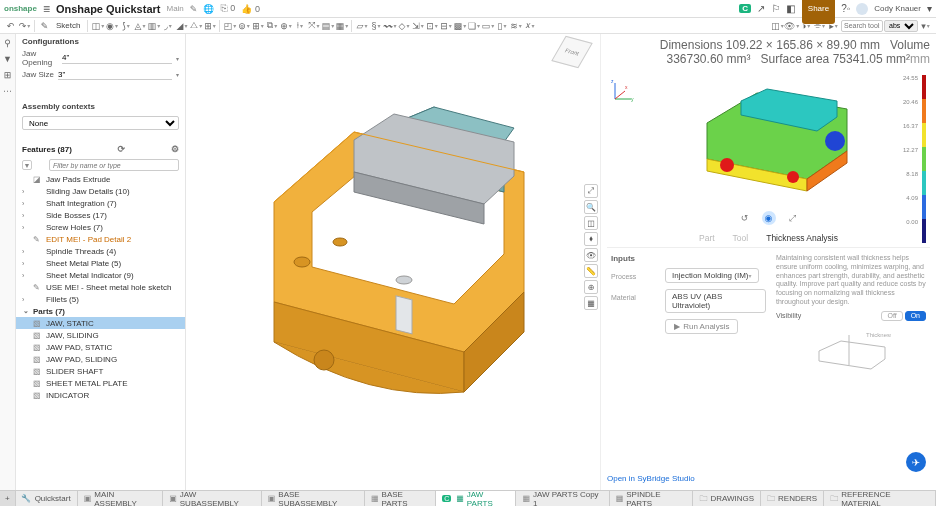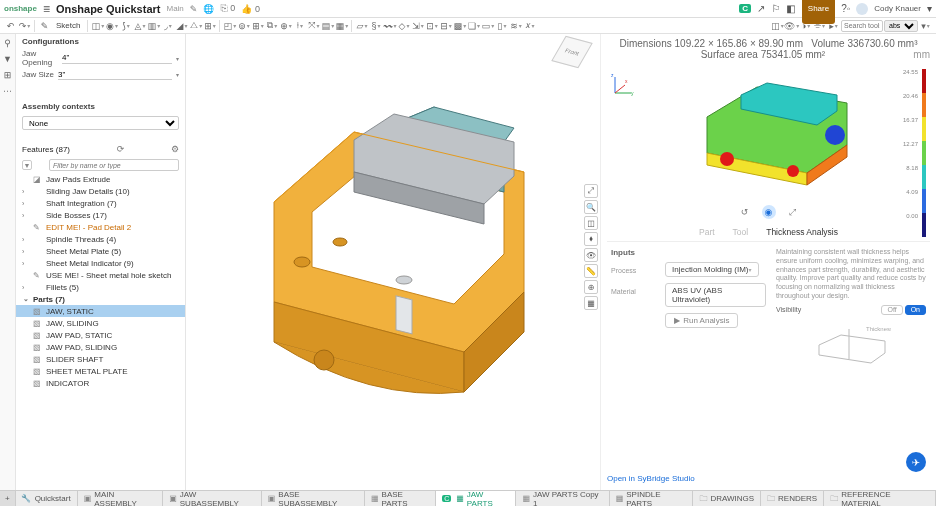--- a/index.html
+++ b/index.html
@@ -34,21 +34,21 @@
 .railbar .ri { font-size: 9px; color: #666; }
 
 
 .left { width: 170px; border-right: 1px solid #e5e5e5; display: flex; flex-direction: column; overflow: hidden; }
 .pane-title { font-size: 8px; font-weight: 600; color: #444; padding: 3px 6px 2px; }
 .cfg-row { display: flex; align-items: center; padding: 1px 6px; gap: 4px; font-size: 8px; color: #555; }
 .cfg-row input { flex: 1; height: 11px; border: none; border-bottom: 1px solid #ccc; font-size: 8px; padding: 0; }
 .cfg-row .dd::after { content: "▾"; font-size: 6px; color: #888; margin-left: auto; }
 .ac { padding: 3px 6px; }
 .ac select { width: 100%; height: 14px; font-size: 8px; border: 1px solid #ccc; border-radius: 2px; background: #fff; padding: 0 2px; }
-.feat-head { display: flex; align-items: center; padding: 3px 6px; font-size: 8px; font-weight: 400; }
+.feat-head { display: flex; align-items: center; padding: 3px 6px; font-size: 8px; font-weight: 700; }
 .feat-head .ic2 { margin-left: auto; color: #777; font-size: 9px; }
 .filter { padding: 2px 6px; display: flex; align-items: center; gap: 17px; }
 .filter .fi { width: 10px; height: 10px; border: 1px solid #ccc; border-radius: 2px; font-size: 7px; display: inline-flex; align-items: center; justify-content: center; color: #888; }
 .filter input { flex: 1; height: 12px; font-size: 7px; font-style: italic; border: 1px solid #ccc; border-radius: 2px; padding: 0 3px; }
 .tree { flex: 1; overflow-y: auto; font-size: 8px; }
 .tree .row { display: flex; align-items: center; padding: 1px 6px; height: 12px; gap: 3px; color: #333; cursor: default; }
 .tree .row.sec { font-weight: 600; text-align: center; }
 .tree .row.sel { background: #a9d0f0; }
 .tree .row.warn { color: #c96a00; }
 .tree .row .chev { font-size: 7px; color: #777; width: 8px; }
@@ -57,21 +57,21 @@
 
 .vp { flex: 1; position: relative; background: #fff; overflow: hidden; }
 .vp svg#model { position: absolute; left: 18px; top: 8px; }
 .vp .viewcube { position: absolute; right: 14px; top: 4px; font-size: 6px; color: #888; }
 .vp .viewcube .vc { width: 28px; height: 28px; border: 1px solid #ccc; transform: rotate(15deg) skew(-15deg); display: flex; align-items: center; justify-content: center; background: #f7f7f7; }
 .vp .vt { position: absolute; right: 2px; top: 150px; display: flex; flex-direction: column; gap: 2px; }
 .vp .vt .vb { width: 14px; height: 14px; border: 1px solid #ccc; border-radius: 2px; background: #fff; font-size: 8px; display: flex; align-items: center; justify-content: center; color: #555; }
 
 
 .right { width: 336px; border-left: 1px solid #eee; display: flex; flex-direction: column; padding: 3px 6px; font-size: 8px; color: #555; }
-.right .dimbar { font-size: 10px; color: #666; padding: 1px 0; text-align: center; }
+.right .dimbar { font-size: 12px; color: #666; padding: 1px 0; text-align: right; }
 .right .dimbar .u { float: right; color: #999; }
 .right .preview { position: relative; height: 160px; margin-top: 2px; }
 .right .preview svg { position: absolute; left: 90px; top: 10px; }
 .right .preview .triad { position: absolute; left: 4px; bottom: 6px; }
 .right .preview .ctrl { position: absolute; bottom: 4px; left: 50%; transform: translateX(-50%); display: flex; gap: 10px; }
 .right .preview .ctrl .cb { width: 14px; height: 14px; border-radius: 50%; display: inline-flex; align-items: center; justify-content: center; font-size: 9px; color: #777; }
 .right .preview .ctrl .cb.on { background: #cfe6ff; color: #1a6dd9; }
 .right .cbar { position: absolute; right: 2px; top: 6px; width: 8px; }
 .right .cbar .seg { width: 4px; height: 24px; margin-left: 2px; }
 .right .cbar .lbl { position: absolute; right: 10px; font-size: 6px; color: #888; }
@@ -227,20 +227,25 @@
         <div class="row">
           <span class="chev">›</span>
           <span class="ico"></span>
           <span>Shaft Integration (7)</span>
         </div>
         <div class="row">
           <span class="chev">›</span>
           <span class="ico"></span>
           <span>Side Bosses (17)</span>
         </div>
+        <div class="row">
+          <span class="chev">›</span>
+          <span class="ico"></span>
+          <span>Screw Holes (7)</span>
+        </div>
         <div class="row warn">
           <span class="chev"></span>
           <span class="ico">✎</span>
           <span>EDIT ME! - Pad Detail 2</span>
         </div>
         <div class="row">
           <span class="chev">›</span>
           <span class="ico"></span>
           <span>Spindle Threads (4)</span>
         </div>

